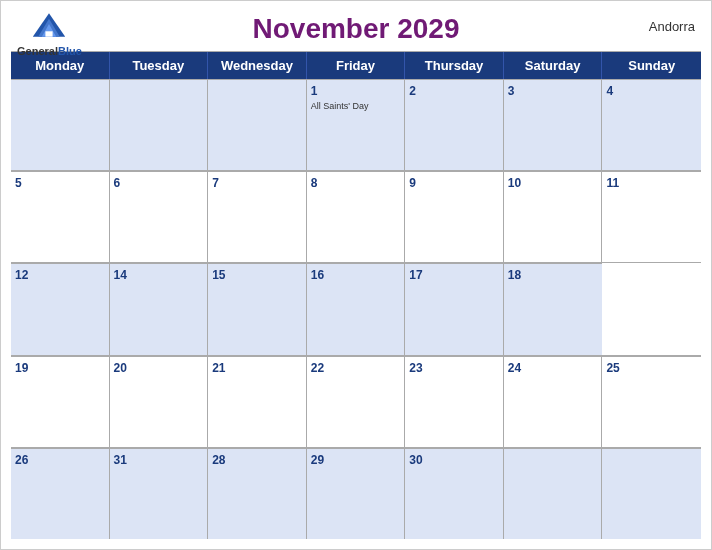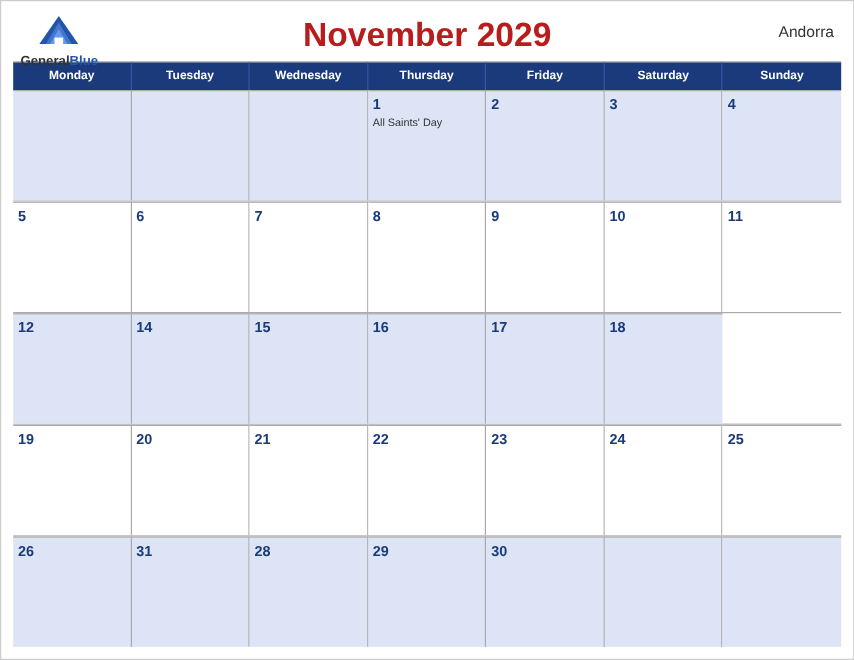--- a/index.html
+++ b/index.html
@@ -33,21 +33,21 @@
       flex-direction: column;
       align-items: center;
     }
     .logo-icon {
       width: 36px;
       height: 28px;
       margin-bottom: 2px;
     }
     .calendar-title {
       font-size: 28px;
-      color: #b91c1c;
+      color: #701a75;
       font-weight: bold;
       text-align: center;
     }
     .country-label {
       position: absolute;
       right: 16px;
       top: 18px;
       font-size: 13px;
       color: #333;
     }
@@ -59,21 +59,21 @@
       margin: 0 10px 10px 10px;
     }
     .day-headers {
       display: grid;
       grid-template-columns: repeat(7, 1fr);
       background: #1a3a7c;
     }
     .day-header {
       color: #fff;
       text-align: center;
-      font-size: 10px;
+      font-size: 13px;
       font-weight: bold;
       padding: 6px 2px;
       border-right: 1px solid #3355aa;
     }
     .day-header:last-child {
       border-right: none;
     }
     .weeks-container {
       flex: 1;
       display: flex;
@@ -138,22 +138,22 @@
     </div>
     <div class="calendar-title">November 2029</div>
     <div class="country-label">Andorra</div>
   </div>
 
   <div class="calendar-grid">
     <div class="day-headers">
     <div class="day-header">Monday</div>
         <div class="day-header">Tuesday</div>
         <div class="day-header">Wednesday</div>
+        <div class="day-header">Friday</div>
         <div class="day-header">Thursday</div>
-        <div class="day-header">Friday</div>
         <div class="day-header">Saturday</div>
         <div class="day-header">Sunday</div>
       </div>
     <div class="weeks-container">
     <div class="week-row">
           <div class="day-cell" style="background: rgb(220, 228, 245);"></div>
           <div class="day-cell" style="background: rgb(220, 228, 245);"></div>
           <div class="day-cell" style="background: rgb(220, 228, 245);"></div>
           <div class="day-cell">
             <div class="day-number">1</div>

